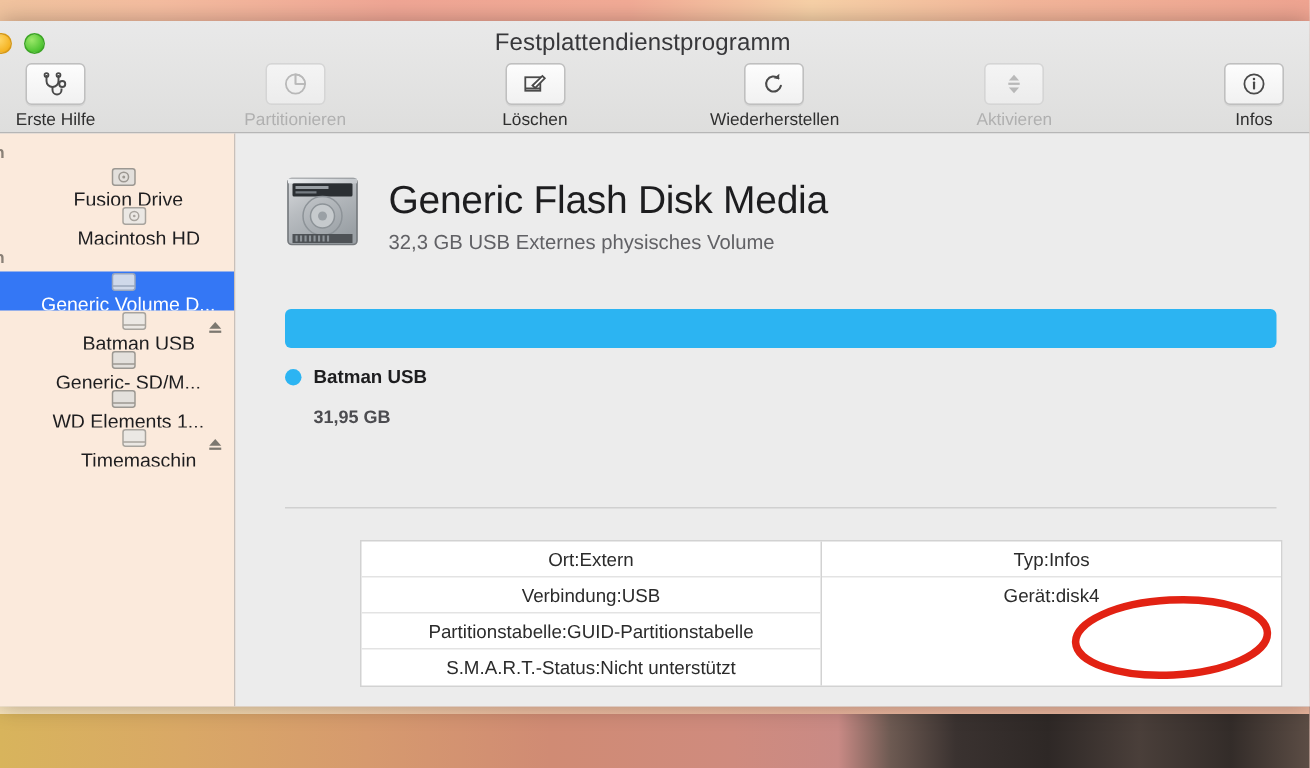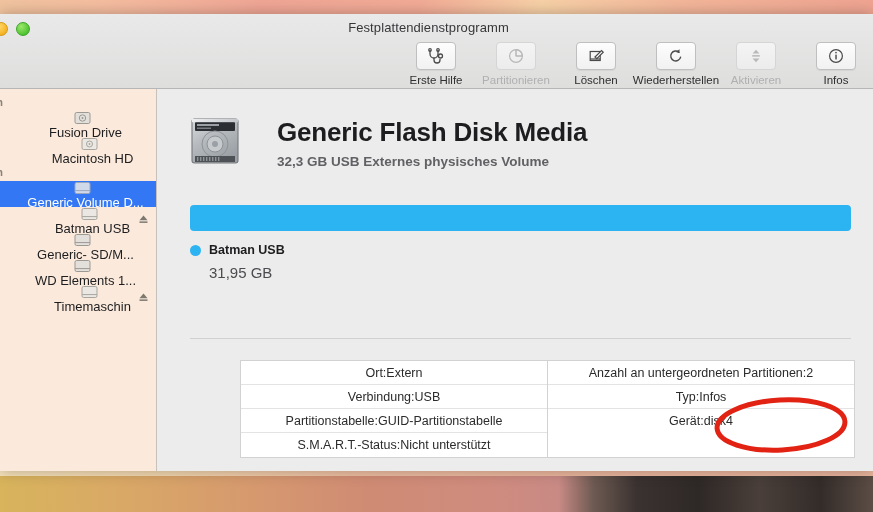--- a/index.html
+++ b/index.html
@@ -81,32 +81,32 @@
   }
   .light { width: 12px; height: 12px; border-radius: 50%; }
   .light.yellow { background: radial-gradient(circle at 35% 30%, #ffd86a, #f5b424 70%, #d79a18); border: .5px solid #d79a18; }
   .light.green  { background: radial-gradient(circle at 35% 30%, #9ce86a, #4fc432 70%, #3da526); border: .5px solid #3da526; }
 
   #win-title {
     position: absolute;
     left: 0; right: 16px;
     top: 6px;
     text-align: center;
-    font-size: 13px;
+    font-size: 16px;
     color: #37373a;
     letter-spacing: .1px;
   }
 
   
   #toolbar {
     position: absolute;
     left: 0; right: 0;
     top: 28px;
     display: flex;
-    justify-content: flex-end;
+    justify-content: space-between;
     gap: 6px;
   }
   .tbtn {
     width: 74px;
     display: flex;
     flex-direction: column;
     align-items: center;
     cursor: default;
   }
   .tbtn .box {
@@ -196,21 +196,21 @@
     background: #ececec;
     position: relative;
     overflow: hidden;
   }
 
   #disk-head {
     display: flex;
     align-items: center;
     padding: 22px 0 0 28px;
   }
-  #disk-head .texts { margin-left: 30px; font-weight: bold; }
+  #disk-head .texts { margin-left: 12px; }
   #disk-title {
     font-size: 26px;
     color: #1d1d1f;
     letter-spacing: -0.2px;
     line-height: 1.05;
   }
   #disk-sub {
     font-size: 13.5px;
     color: #616165;
     margin-top: 7px;
@@ -234,24 +234,25 @@
     border-radius: 50%;
     background: #2cb4f2;
     margin-right: 8px;
   }
   #legend .nm {
     font-size: 12.5px;
     font-weight: bold;
     color: #1d1d1f;
   }
   #legend-size {
-    margin-top: 7px;
+    margin-top: 13px;
     margin-left: 19px;
-    font-size: 15px;
+    font-size: 12px;
     color: #4c4c50;
+    font-weight: bold;
   }
 
   #divider {
     position: absolute;
     left: 33px;
     right: 22px;
     top: 249px;
     height: 1px;
     background: #d0d0d0;
   }
@@ -564,24 +565,20 @@
             <span class="v">GUID-Partitionstabelle</span>
           </div>
           <div class="irow">
             <span class="k">S.M.A.R.T.-Status:</span>
             <span class="v">Nicht unterstützt</span>
           </div>
         </div>
 
         <div class="col">
           <div class="irow">
-            <span class="k">Anzahl an untergeordneten Partitionen:</span>
-            <span class="v">2</span>
-          </div>
-          <div class="irow">
             <span class="k">Typ:</span>
             <span class="v">Infos</span>
           </div>
           <div class="irow">
             <span class="k">Gerät:</span>
             <span class="v">disk4</span>
           </div>
         </div>
 
       </div>

